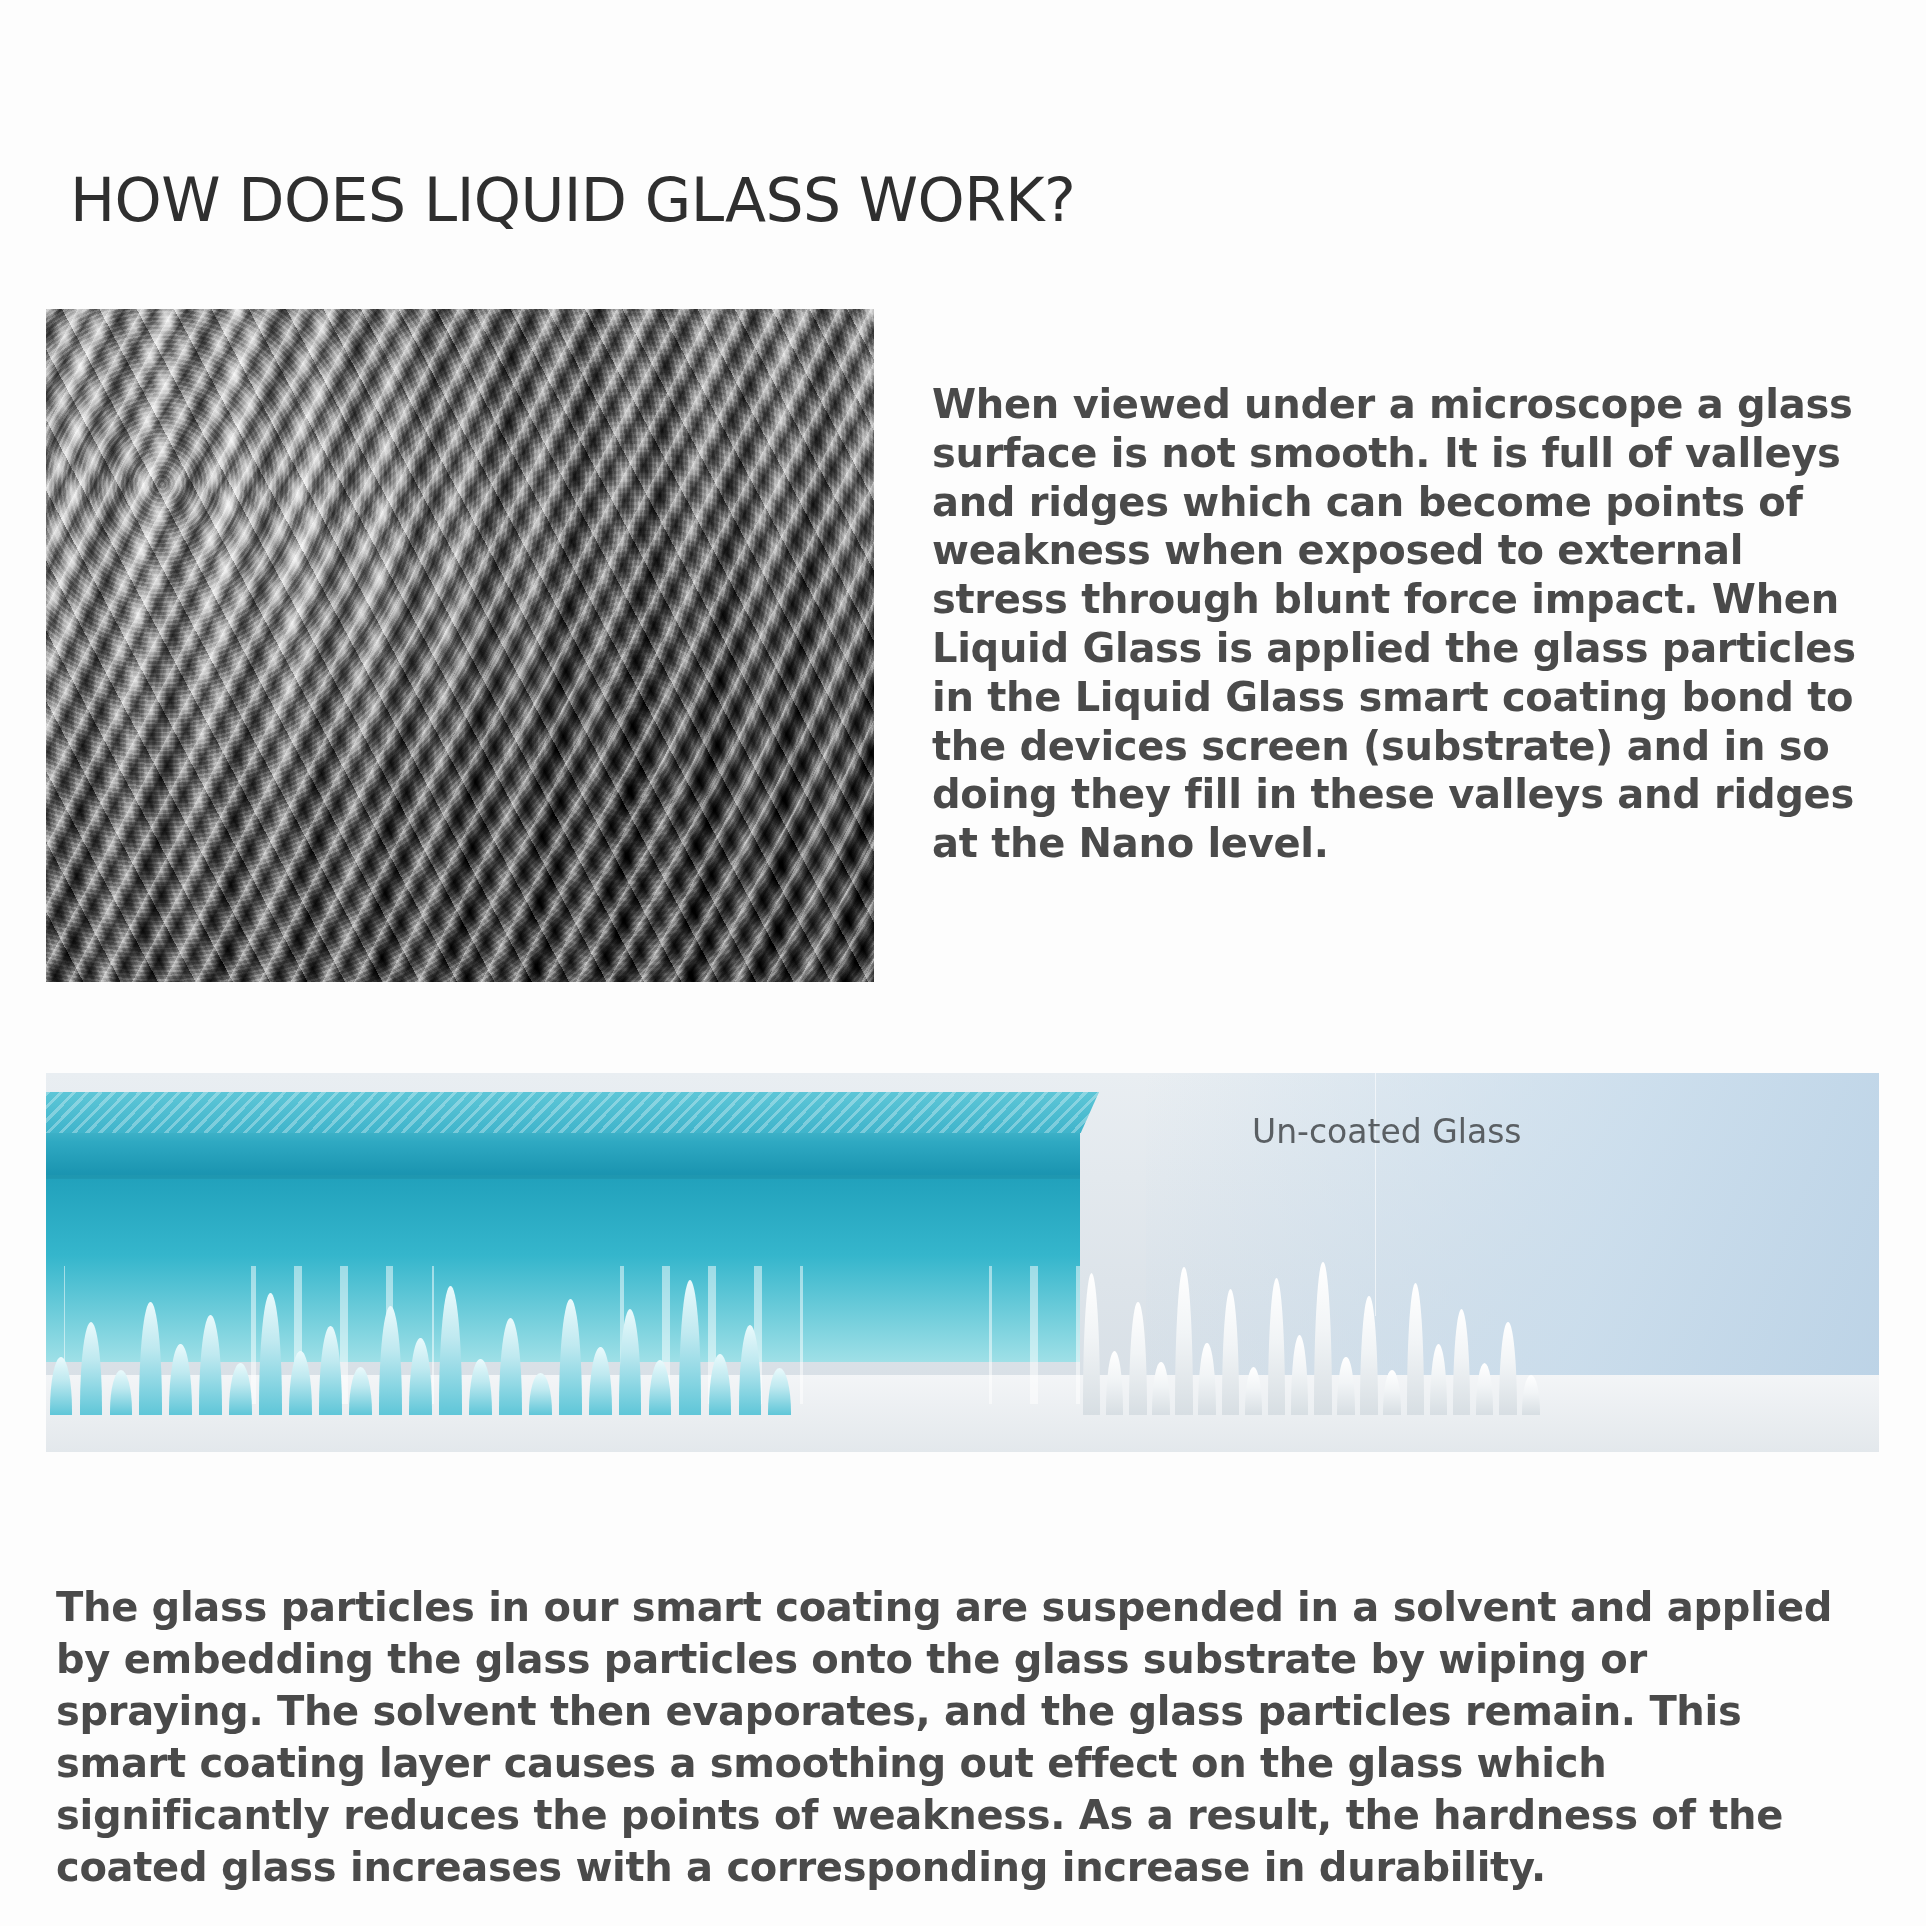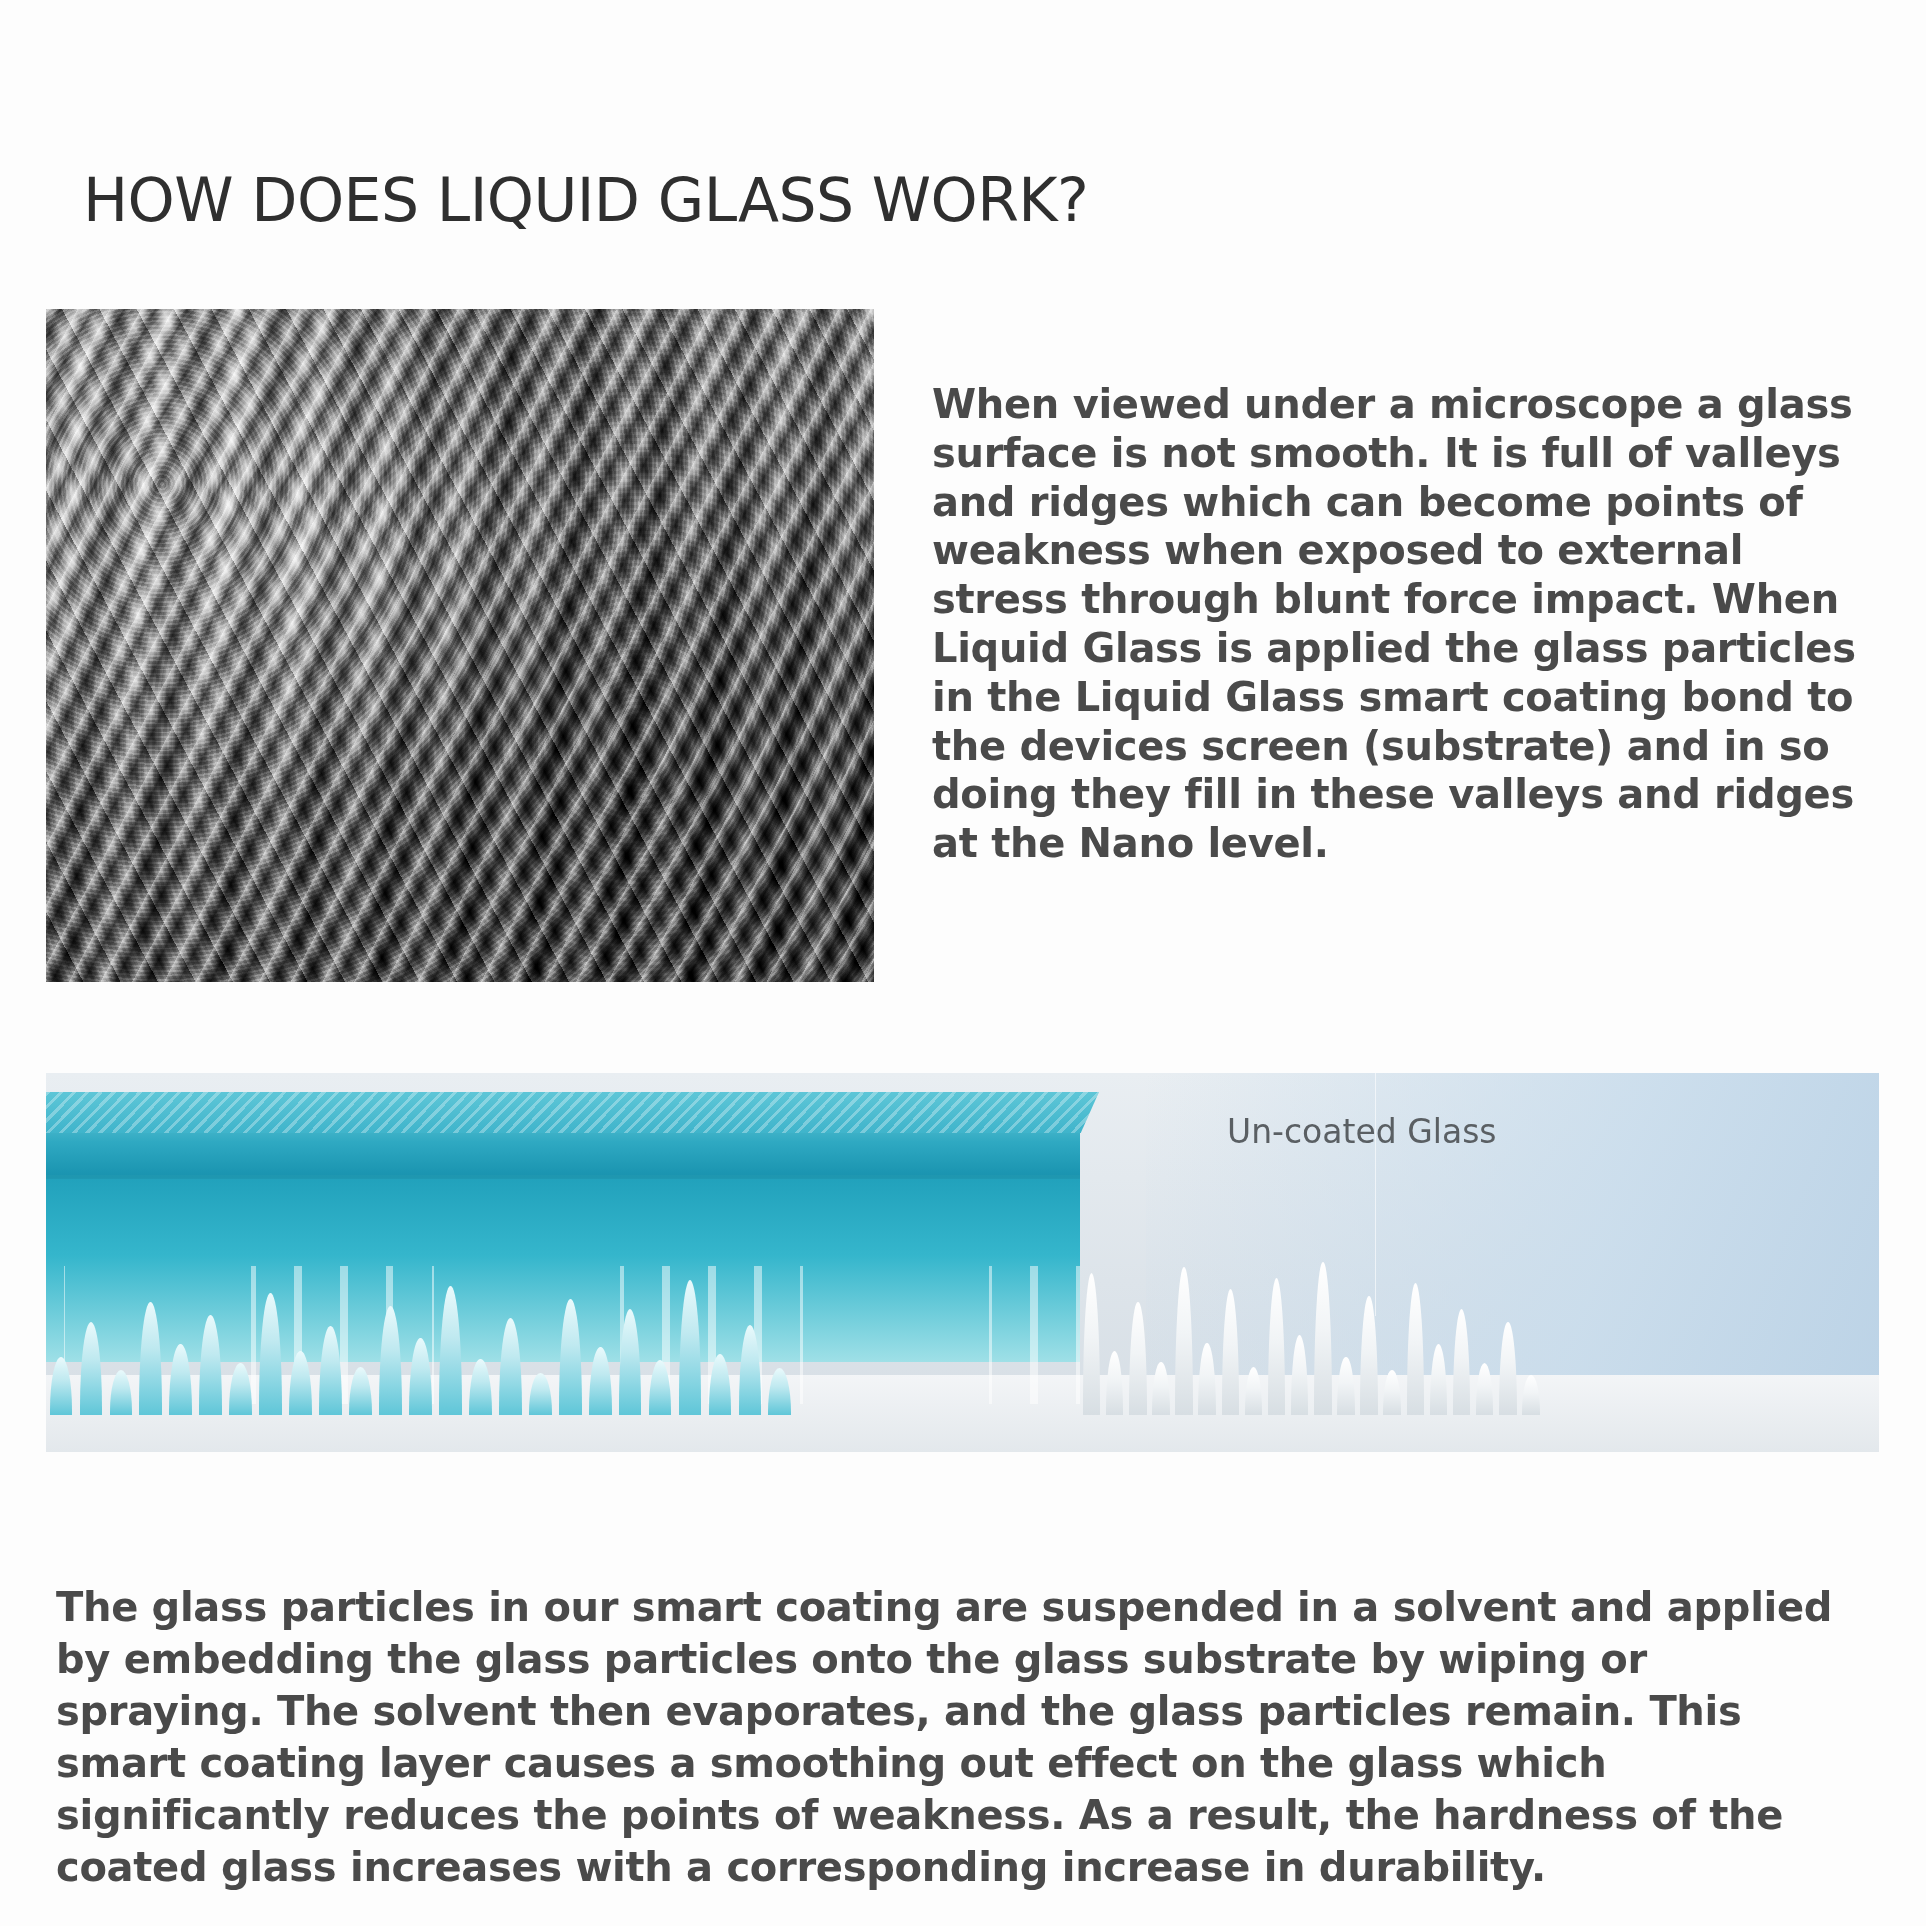--- a/index.html
+++ b/index.html
@@ -18,21 +18,21 @@
 
   .page {
     position: absolute;
     inset: 0;
     background: #fdfdfd;
   }
 
   
   .heading {
     position: absolute;
-    left: 83px;
+    left: 70px;
     top: 125px;
     font-size: 60px;
     font-weight: 400;
     letter-spacing: -0.6px;
     color: #2f2f2f;
     font-family: "DejaVu Sans", sans-serif;
     white-space: nowrap;
   }
 
   
@@ -198,21 +198,21 @@
     font-family: "DejaVu Sans", sans-serif;
     font-size: 33px;
     white-space: nowrap;
   }
   .label-coated {
     left: 360px;
     top: 39px;
     color: #ffffff;
   }
   .label-uncoated {
-    left: 1181px;
+    left: 1206px;
     top: 39px;
     color: #5a5f63;
   }
 
   
   .bottom-text {
     position: absolute;
     left: 56px;
     top: 1541px;
     width: 1811px;

